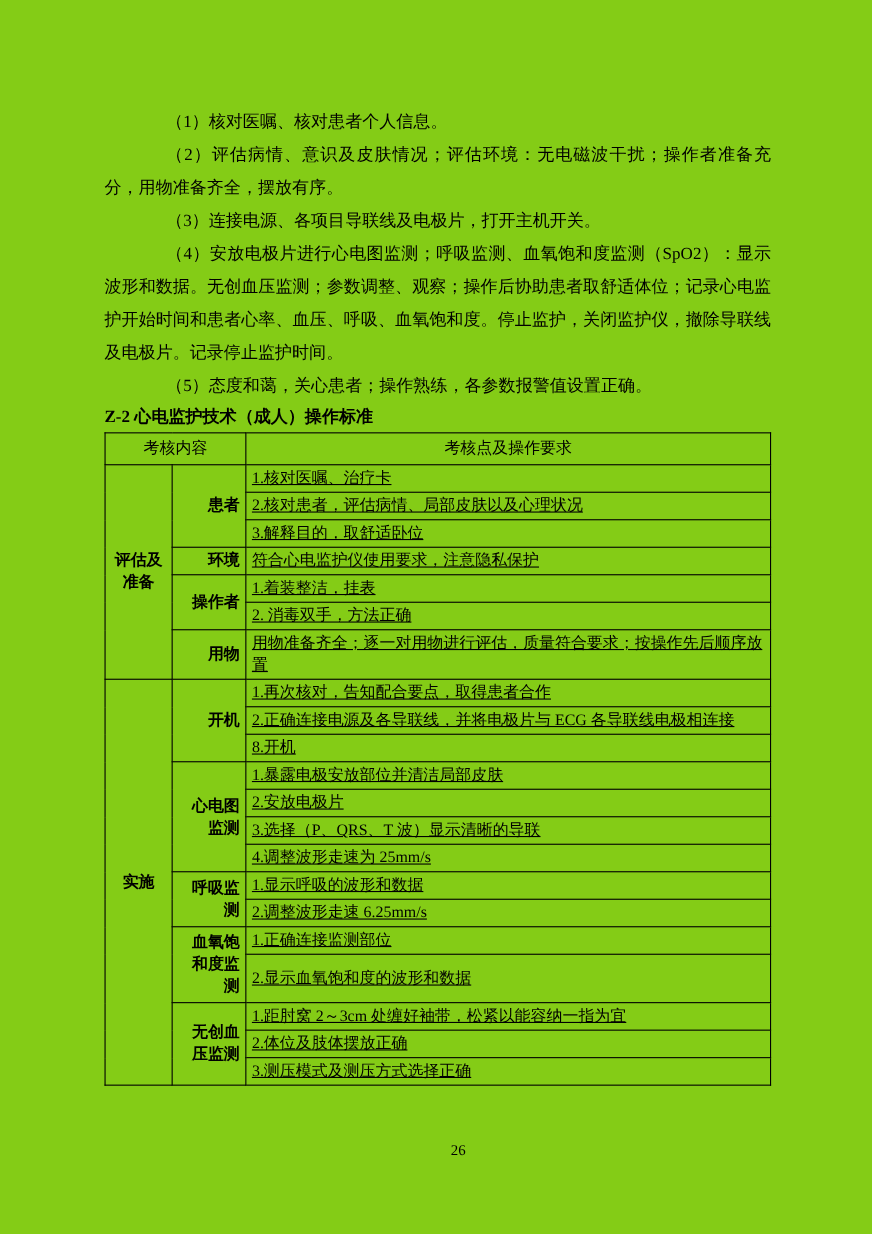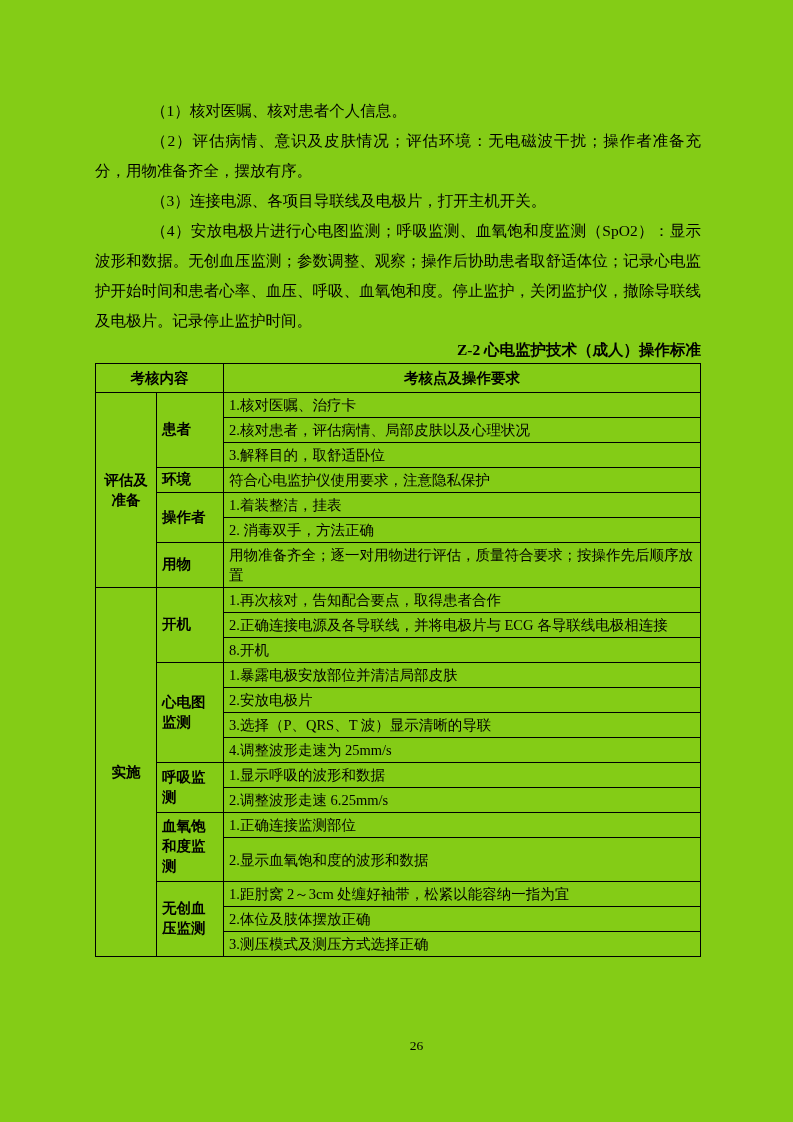--- a/index.html
+++ b/index.html
@@ -17,74 +17,74 @@
   .para {
     font-size: 15.5px;
     line-height: 30px;
     text-indent: 56px;
     text-align: justify;
     margin: 0;
   }
   .table-title {
     font-size: 15.5px;
     font-weight: bold;
-    text-align: right;
+    text-align: left;
     line-height: 20px;
     margin: 4px 0 3px 0;
   }
   table.std {
     width: 100%;
     border-collapse: collapse;
     table-layout: fixed;
   }
   table.std th, table.std td {
     border: 1px solid #000;
     font-size: 14.5px;
     line-height: 20px;
     padding: 2px 5px;
     word-break: break-all;
   }
   table.std th {
-    font-weight: bold;
+    font-weight: normal;
     padding: 4px 3px;
   }
   td.group {
     font-weight: bold;
     text-align: center;
     vertical-align: middle;
     padding: 2px 2px;
   }
   td.sub {
     font-weight: bold;
-    text-align: left;
+    text-align: right;
     vertical-align: middle;
     padding: 2px 3px;
-    font-family: Liberation Mono, monospace;
   }
-  td.item { text-align: left; vertical-align: middle; }
+  td.item { text-align: left; vertical-align: middle; text-decoration: underline; }
   tr.tall td.item { height: 44px; }
   .page-number {
     position: absolute;
     left: 0; top: 1038px;
     width: 100%;
     text-align: center;
     font-size: 13.5px;
     padding-left: 40px;
   }
 </style>
 </head>
 <body>
 
 <div class="page">
   <div class="content">
 
     <p class="para">（1）核对医嘱、核对患者个人信息。</p>
     <p class="para">（2）评估病情、意识及皮肤情况；评估环境：无电磁波干扰；操作者准备充分，用物准备齐全，摆放有序。</p>
     <p class="para">（3）连接电源、各项目导联线及电极片，打开主机开关。</p>
     <p class="para">（4）安放电极片进行心电图监测；呼吸监测、血氧饱和度监测（SpO2）：显示波形和数据。无创血压监测；参数调整、观察；操作后协助患者取舒适体位；记录心电监护开始时间和患者心率、血压、呼吸、血氧饱和度。停止监护，关闭监护仪，撤除导联线及电极片。记录停止监护时间。</p>
+    <p class="para">（5）态度和蔼，关心患者；操作熟练，各参数报警值设置正确。</p>
 
     <div class="table-title">Z-2 心电监护技术（成人）操作标准</div>
 
     <table class="std">
       <colgroup>
         <col style="width:61px">
         <col style="width:67px">
         <col>
       </colgroup>
 

